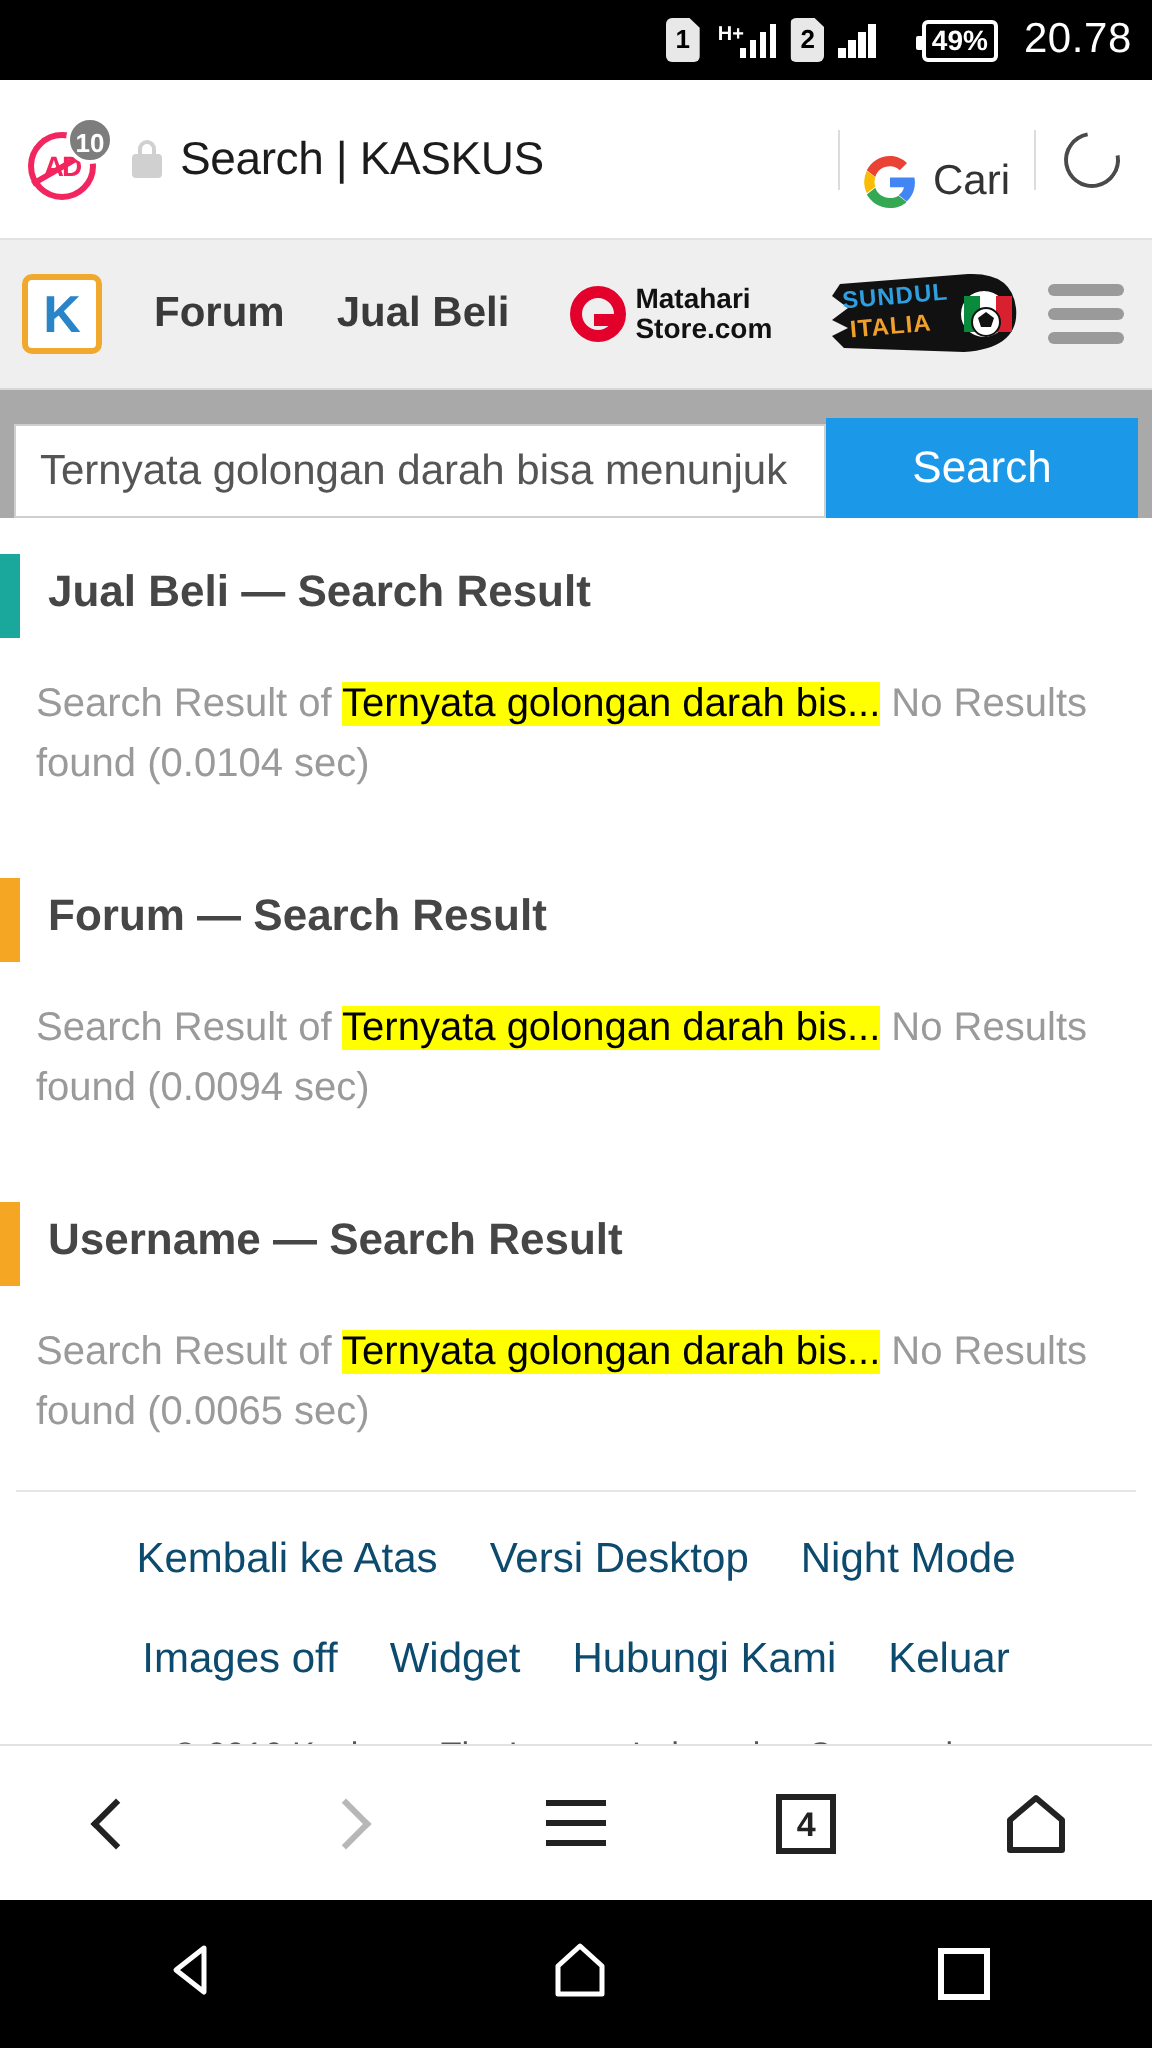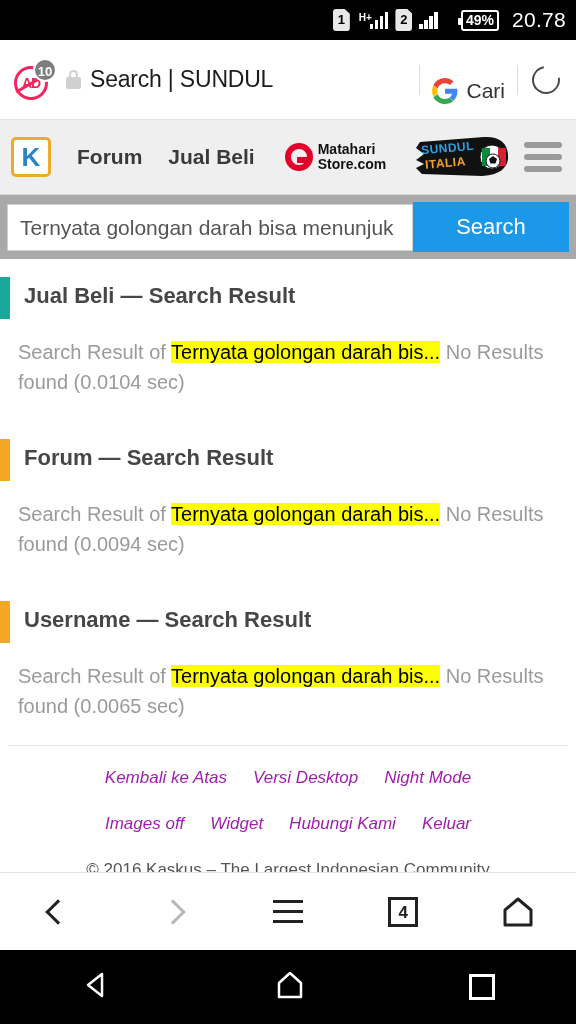--- a/index.html
+++ b/index.html
@@ -102,21 +102,21 @@
   }
   .mattext { font-size:14px; font-weight:bold; color:#111; line-height:15px; }
   .sundul {
     margin-left:26px; width:100px; height:46px; flex:none; position:relative;
   }
   .hamb { margin-left:auto; width:38px; display:flex; flex-direction:column; gap:6px; flex:none; }
   .hamb i { display:block; height:6px; background:#9a9a9a; border-radius:3px; }
 
   
   .searchbar {
-    height:64px; background:#a9a9a9; display:flex; align-items:center;
+    height:64px; background:#a9a9a9; display:flex; align-items:flex-end;
     padding:0 7px; gap:0;
   }
   .searchinput {
     flex:1; height:47px; background:#fff; border:1px solid #cfcfcf;
     font-size:21px; color:#555; padding:0 12px;
     font-family:"Liberation Sans", sans-serif;
     white-space:nowrap; overflow:hidden; line-height:45px;
   }
   .searchbtn {
     width:156px; height:50px; background:#1c98e8; color:#fff;
@@ -136,21 +136,21 @@
   .rbody {
     font-size:20px; color:#9a9a9a; line-height:30px;
     padding:18px 22px 24px 18px;
   }
   .hl { background:#ffff00; color:#000; }
   .divider { height:1px; background:#e6e6e6; margin:0 8px; }
 
   
   .footer { padding:22px 0 14px; text-align:center; }
   .frow { display:flex; justify-content:center; gap:26px; margin-bottom:26px; flex-wrap:wrap; }
-  .flink { color:#a21caf; font-size:17px; text-decoration:none;font-style:italic; }
+  .flink { color:#0c4a6e; font-size:21px; text-decoration:none; }
   .copyright { font-size:17px; color:#555; }
 
   
   .bottombar {
     position:absolute; left:0; bottom:74px; width:576px; height:78px;
     background:#fff; border-top:1px solid #e2e2e2;
     display:flex; align-items:center; justify-content:space-around;
   }
   .bicon { width:54px; height:54px; display:flex; align-items:center; justify-content:center; }
   .chev { width:18px; height:18px; border-left:3px solid #222; border-bottom:3px solid #222; }
@@ -200,21 +200,21 @@
   <div class="browserbar">
     <div class="adblock">
       <div class="ring">AD</div>
       <div class="slash"></div>
       <div class="badge">10</div>
     </div>
     <div class="lock">
       <div class="shackle"></div>
         <div class="body"></div>
     </div>
-    <div class="pagetitle">Search | SUNDUL</div>
+    <div class="pagetitle">Search | KASKUS</div>
     <div class="vbar"></div>
     <div class="gwrap">
       <span class="glogo">
         <svg viewBox="0 0 48 48" width="26" height="26">
           <path fill="#EA4335" d="M24 9.5c3.5 0 6.6 1.2 9 3.6l6.7-6.7C35.6 2.5 30.2 0 24 0 14.6 0 6.5 5.4 2.6 13.2l7.8 6.1C12.3 13.2 17.7 9.5 24 9.5z"></path>
           <path fill="#FBBC05" d="M10.4 28.3a14.6 14.6 0 0 1 0-8.6l-7.8-6.1a24 24 0 0 0 0 20.8l7.8-6.1z"></path>
           <path fill="#34A853" d="M24 48c6.2 0 11.5-2 15.3-5.6l-7.4-5.8c-2.1 1.4-4.8 2.2-7.9 2.2-6.3 0-11.7-3.7-13.6-9.4l-7.8 6.1C6.5 42.6 14.6 48 24 48z"></path>
           <path fill="#4285F4" d="M47 24.5c0-1.6-.2-3.2-.5-4.7H24v9.1h12.9c-.6 3-2.3 5.5-4.9 7.2l7.4 5.8C43.8 38.1 47 32 47 24.5z"></path>
         </svg>
       </span>

